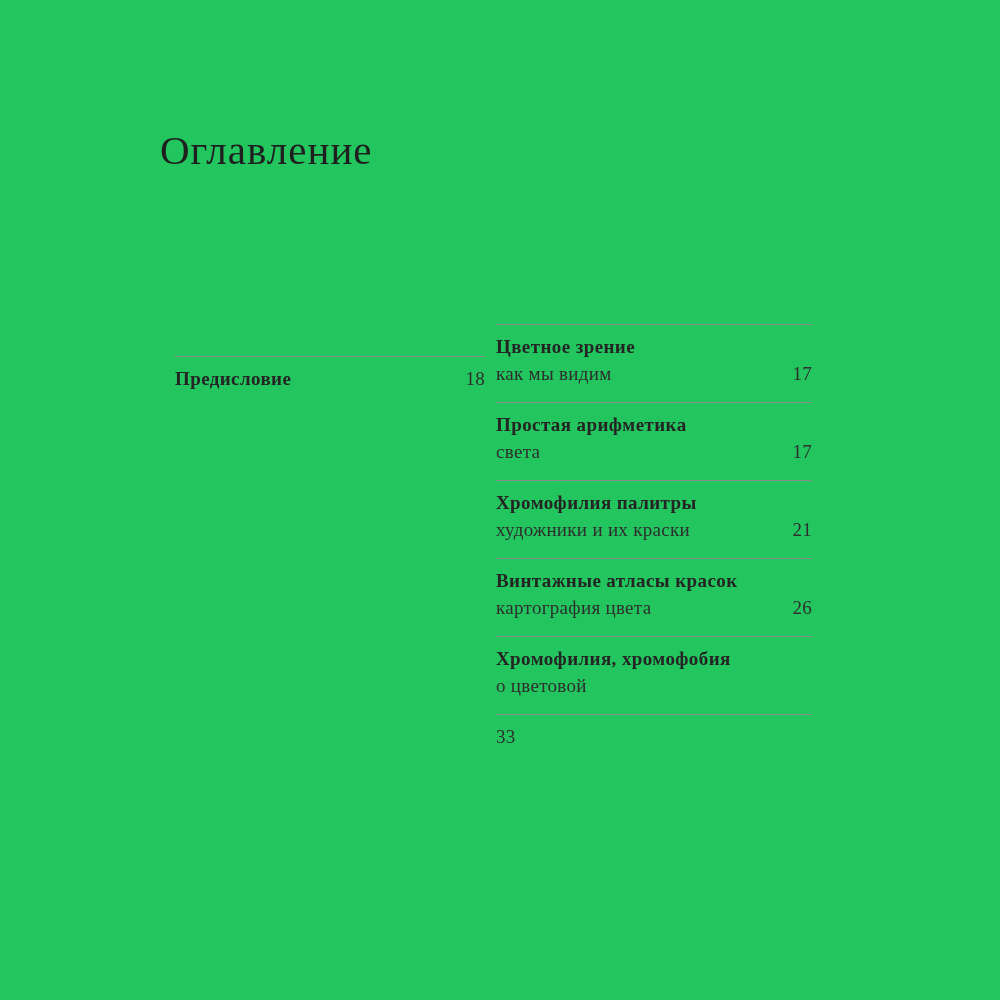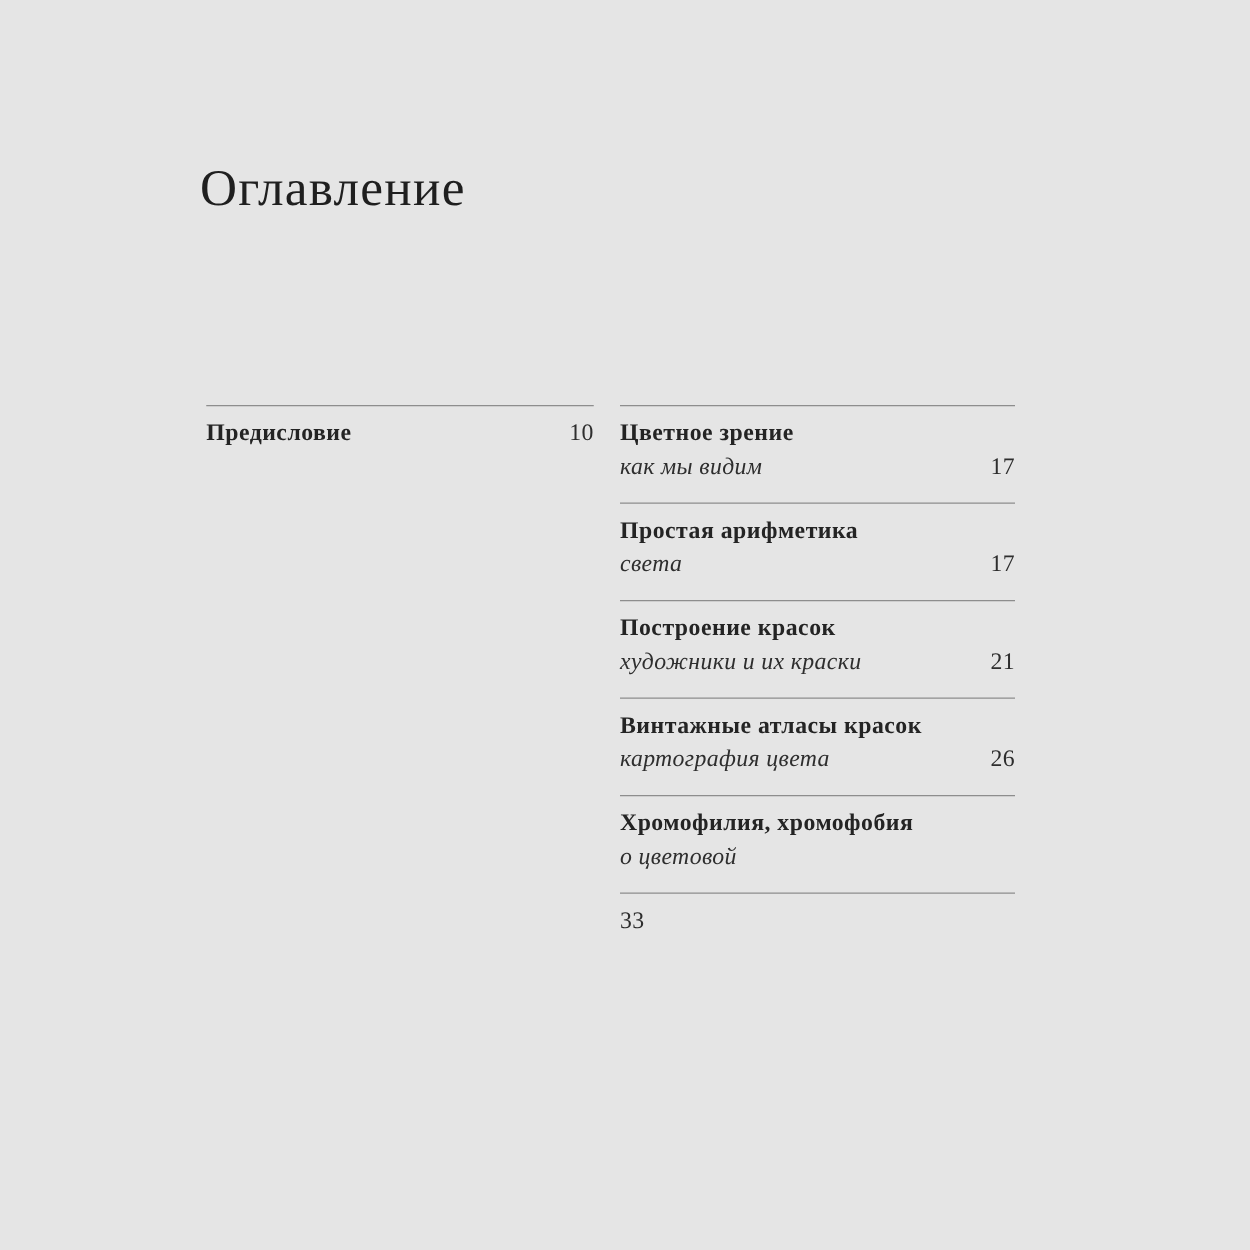--- a/index.html
+++ b/index.html
@@ -4,42 +4,43 @@
 <style>
   html, body {
     margin: 0;
     padding: 0;
     background: #ffffff;
   }
   .page {
     position: relative;
     width: 1000px;
     height: 1000px;
-    background: #e5e5e5;
+    background: #22c55e;
     overflow: hidden;
     font-family: "Liberation Serif", serif;
     color: #262626;
   }
   .page-title {
     position: absolute;
     left: 160px;
     top: 101px;
     font-size: 41px;
     line-height: 1.1;
     letter-spacing: 1px;
     color: #1f1f1f;
     font-weight: 400;
   }
   .col {
     position: absolute;
     top: 324px;
   }
   .col-left {
-    left: 165px;
+    left: 175px;
     width: 310px;
+    margin-top: 32px;
   }
   .col-right {
     left: 496px;
     width: 316px;
   }
   .entry {
     border-top: 1.5px solid #8d8d8d;
     padding: 8px 0 15px 0;
     font-size: 19px;
     line-height: 27px;
@@ -50,40 +51,39 @@
     color: #242424;
   }
   .entry-line {
     display: flex;
     justify-content: space-between;
     align-items: baseline;
   }
   .entry-sub {
     letter-spacing: 0.3px;
     color: #2e2e2e;
-    font-style: italic;
   }
   .entry-page {
     color: #2e2e2e;
     letter-spacing: 0.3px;
   }
 </style>
 </head>
 <body>
 
 <div class="page">
 
   <h1 class="page-title">Оглавление</h1>
 
   <div class="col col-left">
 
     <div class="entry">
       <div class="entry-line">
         <span class="entry-title">Предисловие</span>
-        <span class="entry-page">10</span>
+        <span class="entry-page">18</span>
       </div>
     </div>
 
   </div>
 
   <div class="col col-right">
 
     <div class="entry">
       <div class="entry-title">Цветное зрение</div>
       <div class="entry-line">
@@ -94,21 +94,21 @@
 
     <div class="entry">
       <div class="entry-title">Простая арифметика</div>
       <div class="entry-line">
         <span class="entry-sub">света</span>
         <span class="entry-page">17</span>
       </div>
     </div>
 
     <div class="entry">
-      <div class="entry-title">Построение красок</div>
+      <div class="entry-title">Хромофилия палитры</div>
       <div class="entry-line">
         <span class="entry-sub">художники и их краски</span>
         <span class="entry-page">21</span>
       </div>
     </div>
 
     <div class="entry">
       <div class="entry-title">Винтажные атласы красок</div>
       <div class="entry-line">
         <span class="entry-sub">картография цвета</span>

